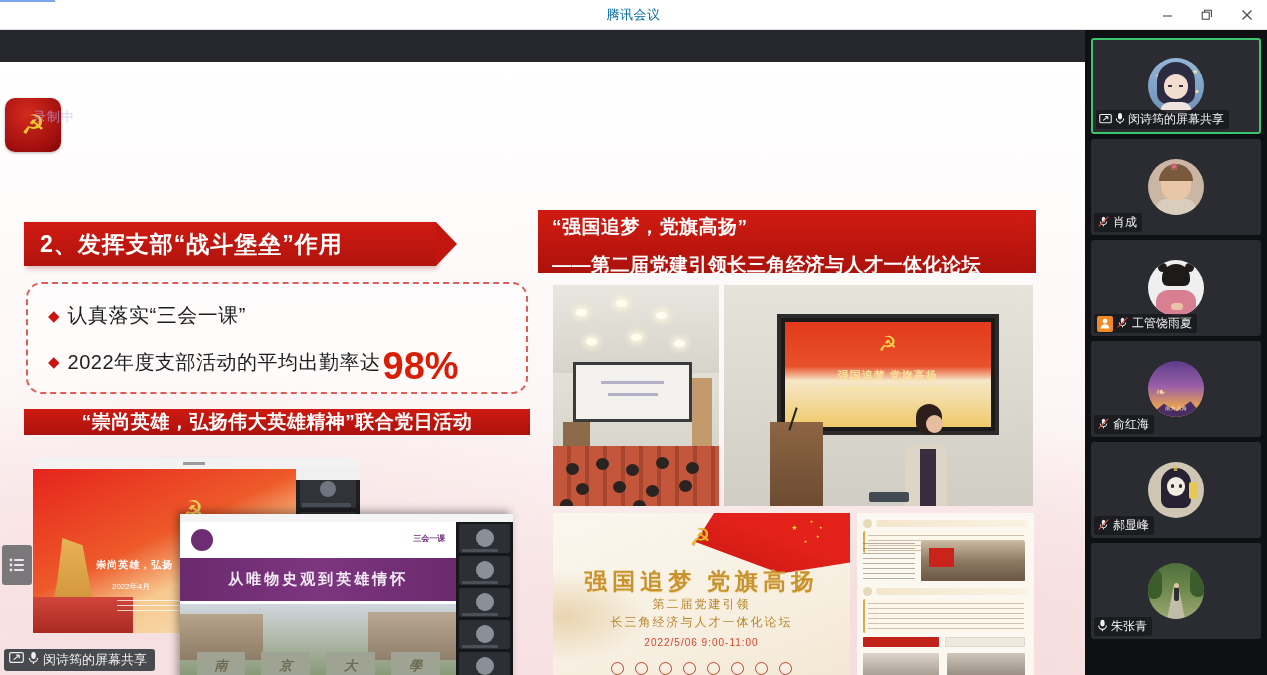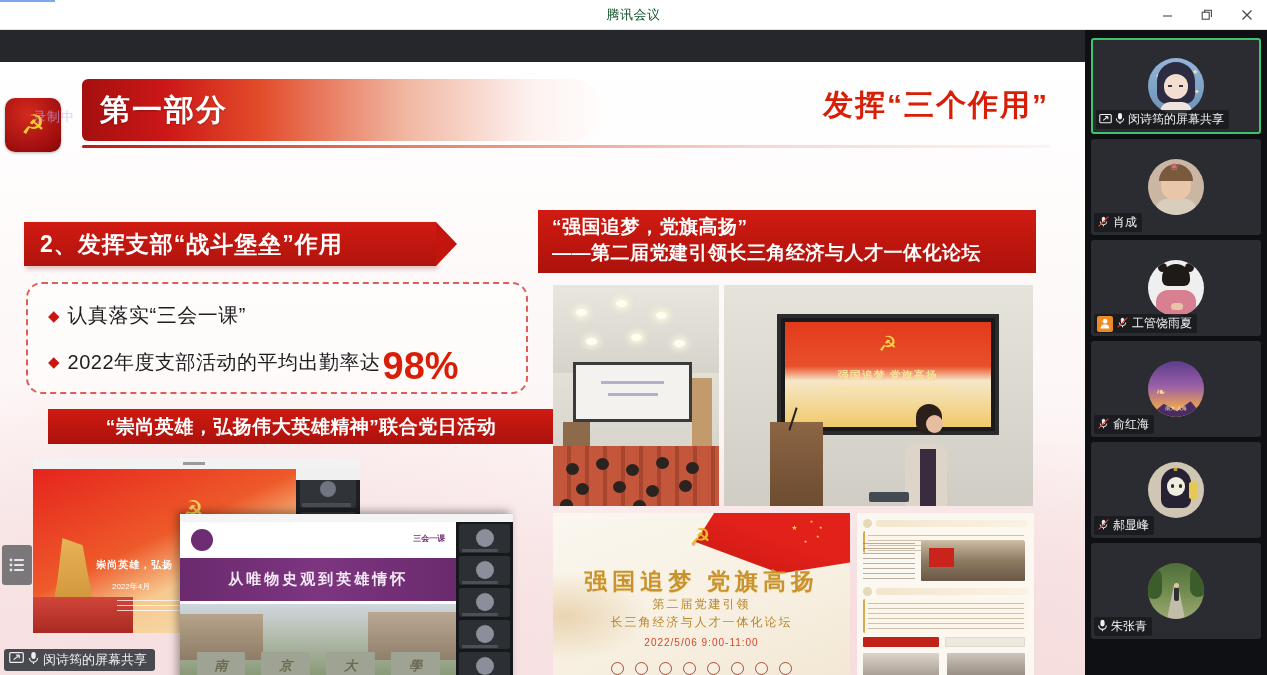--- a/index.html
+++ b/index.html
@@ -14,21 +14,21 @@
   
   .titlebar {
     position: absolute; top: 0; left: 0; width: 1267px; height: 30px;
     background: #ffffff; border-bottom: 1px solid #e3e3e3;
     display: flex; align-items: center; justify-content: center;
   }
   .titlebar-accent {
     position: absolute; top: 0; left: 0; width: 55px; height: 2px; background: #7ba7f0;
   }
   .titlebar-title {
-    font-size: 13px; color: #14532d; letter-spacing: .5px;
+    font-size: 13px; color: #0369a1; letter-spacing: .5px;
   }
   .winbtns { position: absolute; right: 0; top: 0; height: 30px; display: flex; }
   .winbtn {
     width: 40px; height: 30px; display: flex; align-items: center; justify-content: center;
     color: #4a4a4a; font-size: 13px; line-height: 1;
   }
   .winbtn svg { display: block; }
 
   
   .stage {
@@ -110,33 +110,33 @@
   .bullet-row { display: flex; align-items: center; margin-top: 6px; }
   .bullet-row.second { margin-top: 18px; }
   .diamond { color: #c9170f; font-size: 15px; margin-right: 8px; }
   .bullet-text { font-size: 20px; color: #1e1e1e; letter-spacing: .5px; }
   .bullet-highlight {
     font-size: 38px; color: #d81e06; font-weight: bold; line-height: .8;
     margin-left: 2px; position: relative; top: 4px;
   }
 
   .red-banner {
-    position: absolute; left: 24px; top: 347px; width: 506px; height: 35px;
+    position: absolute; left: 24px; top: 347px; width: 506px; height: 26px;
     background: linear-gradient(180deg,#cf1a11 0%,#ab120c 100%);
-    display: flex; align-items: center; justify-content: center; margin-left: 24px;
+    display: flex; align-items: center; justify-content: center;
   }
   .red-banner-text { color:#fff; font-size: 19px; font-weight: bold; letter-spacing: .5px; }
 
   .right-red-banner {
     position: absolute; left: 538px; top: 148px; width: 498px; height: 63px;
     background: linear-gradient(180deg,#d11b12 0%,#ac120b 100%);
     padding: 4px 0 0 14px;
   }
   .right-red-banner .l1 { color: #fff; font-size: 19px; font-weight: bold; letter-spacing: .5px; }
-  .right-red-banner .l2 { color: #fff; font-size: 19px; font-weight: bold; letter-spacing: .5px; margin-top: 0; }
+  .right-red-banner .l2 { color: #fff; font-size: 19px; font-weight: bold; letter-spacing: .5px; margin-top: 12px; }
 
   
   .photo { position: absolute; overflow: hidden; background: #cfd2cd; }
 
   
   .ph-hall-left { left: 553px; top: 223px; width: 166px; height: 221px; }
   .hall-ceiling { position:absolute; left:0; top:0; width:100%; height:40%;
     background: linear-gradient(180deg,#e9e6df 0%,#d6d3cb 100%); }
   .hall-light { position:absolute; width:11px; height:7px; border-radius:50%;
     background:#fffdf0; box-shadow:0 0 6px 3px rgba(255,250,220,.85); }
@@ -427,27 +427,20 @@
         </svg>
       </div>
     </div>
   </div>
 
   <div class="stage">
     <div class="stage-top-bar"></div>
 
     <div class="slide">
 
-      <div class="slide-header">
-        <div class="part-badge">
-          <span class="part-badge-text">第一部分</span>
-        </div>
-        <div class="slide-title-right">发挥“三个作用”</div>
-        <div class="header-rule"></div>
-      </div>
 
       <div class="arrow-banner">
         <span class="arrow-banner-text">2、发挥支部“战斗堡垒”作用</span>
       </div>
 
       <div class="dashed-box">
         <div class="bullet-row">
           <span class="diamond">◆</span>
           <span class="bullet-text">认真落实“三会一课”</span>
         </div>

